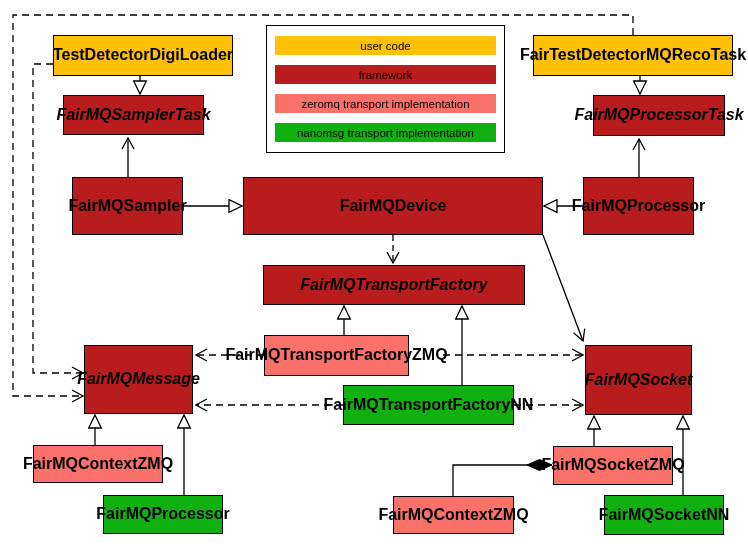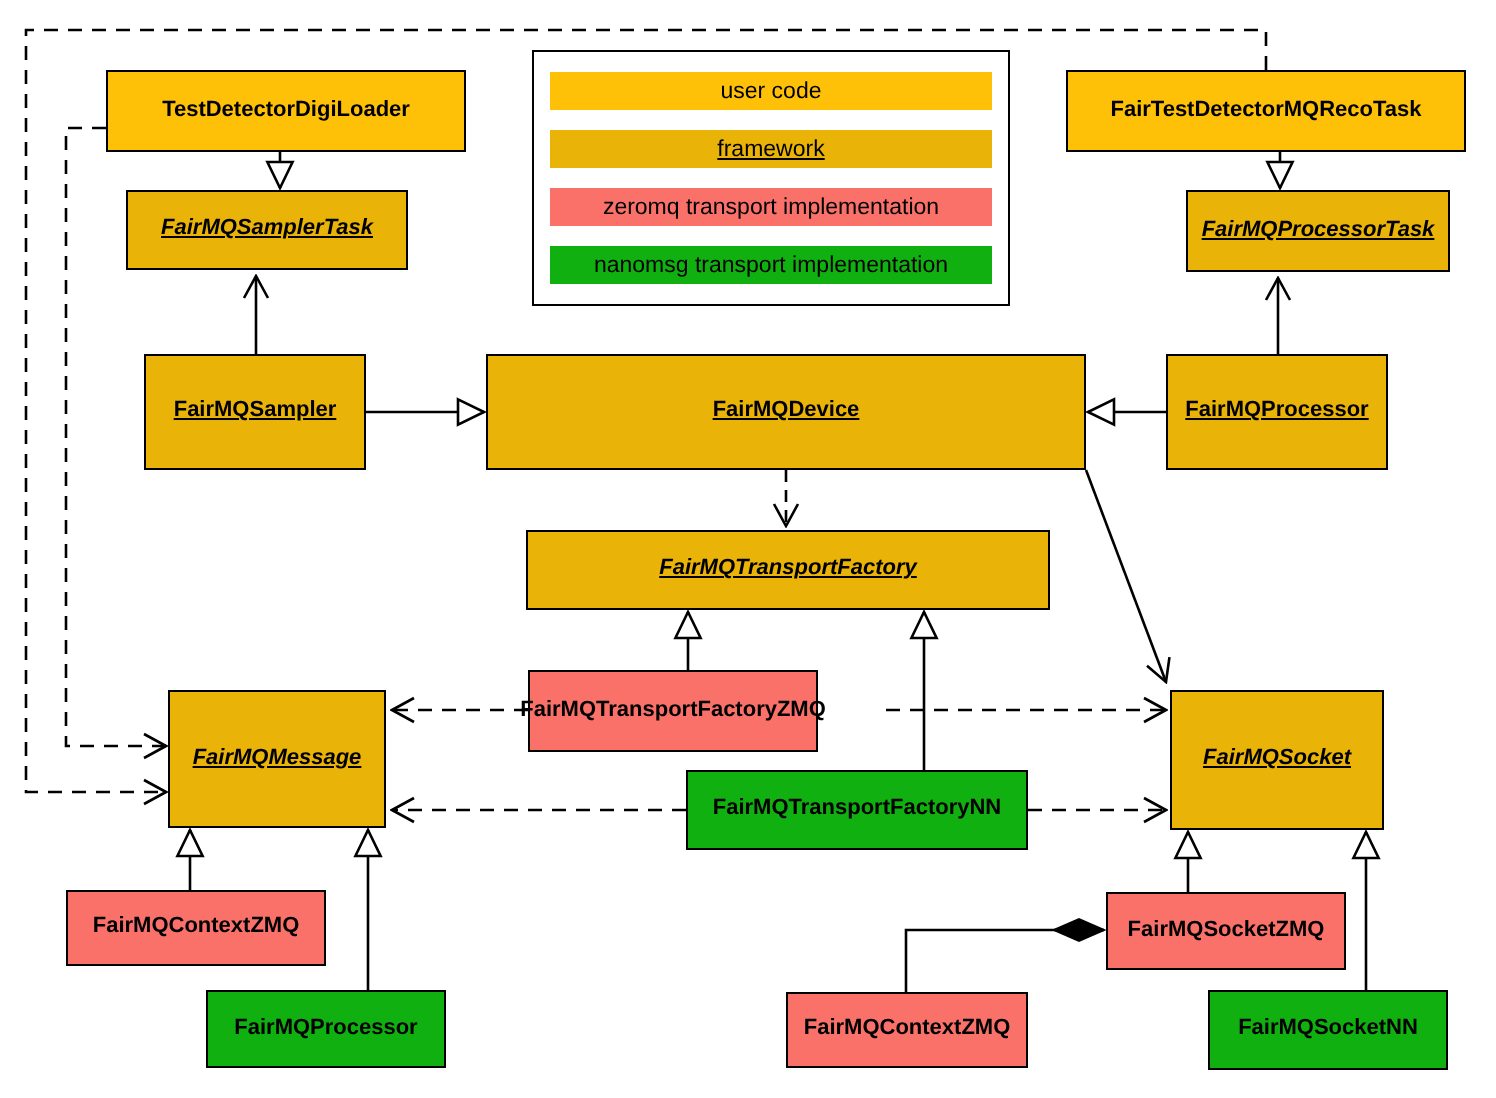--- a/index.html
+++ b/index.html
@@ -4,25 +4,25 @@
 <style>
   html, body { margin:0; padding:0; background:#fff; }
   .stage {
     position:relative; width:748px; height:549px; background:#ffffff;
     font-family:"Liberation Sans", sans-serif; overflow:hidden;
   }
   svg.wires { position:absolute; left:0; top:0; width:748px; height:549px; }
   .node {
     position:absolute; box-sizing:border-box; border:1.4px solid #000;
     display:flex; align-items:center; justify-content:center; text-align:center;
-    font-weight:bold; font-size:11px; line-height:1.05; color:#000;
+    font-weight:bold; font-size:16px; line-height:1.05; color:#000;
   }
   .abstract { font-style:italic; }
   .bg-user { background:#FFC107; }
-  .bg-fw   { background:#eab308;text-decoration:underline; }
+  .bg-fw   { background:#b91c1c; }
   .bg-zmq  { background:#F97168; }
   .bg-nn   { background:#10B010; }
   .legend {
     position:absolute; left:266px; top:25px; width:239px; height:128px;
     box-sizing:border-box; border:1.5px solid #000; background:#fff;
     display:flex; flex-direction:column; align-items:center; justify-content:center; gap:10px;
   }
   .legend .bar {
     width:221px; height:19px; display:flex; align-items:center; justify-content:center;
     font-size:11.5px; font-weight:normal; color:#000;

